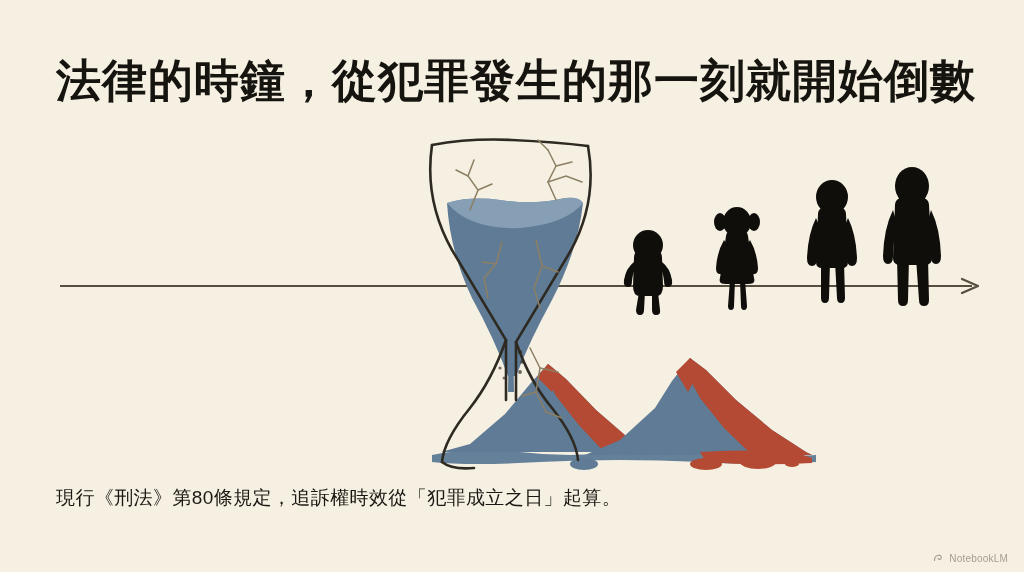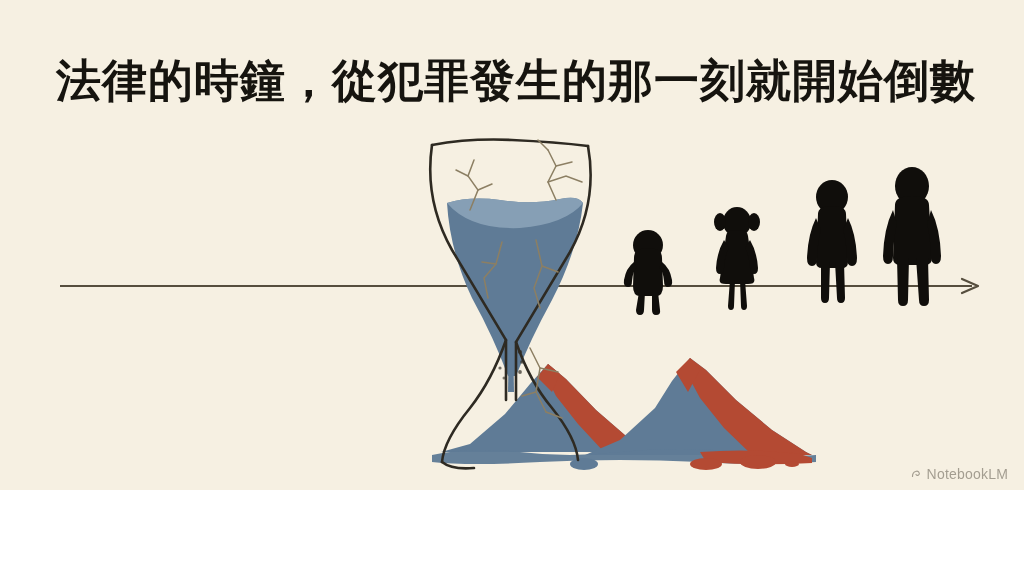--- a/index.html
+++ b/index.html
@@ -4,21 +4,21 @@
 <title>法律的時鐘</title>
 <style>
   html, body {
     margin: 0;
     padding: 0;
     background: #ffffff;
   }
   #stage {
     position: relative;
     width: 1024px;
-    height: 490px;
+    height: 572px;
     background: #f6f0e2;
     overflow: hidden;
     font-family: "Liberation Sans", "DejaVu Sans", sans-serif;
   }
 
   
   #title {
     position: absolute;
     left: 56px;
     top: 52px;
@@ -59,21 +59,21 @@
   
   #watermark {
     position: absolute;
     right: 16px;
     bottom: 8px;
     display: flex;
     align-items: center;
     gap: 4px;
     opacity: .48;
     color: #4a4438;
-    font-size: 14px;
+    font-size: 10px;
     letter-spacing: .2px;
   }
   #watermark .wm-mark { display: block; width: 12px; height: 12px; }
 </style>
 </head>
 <body>
 
 <div id="stage">
 
   <div id="title">法律的時鐘，從犯罪發生的那一刻就開始倒數</div>
@@ -198,20 +198,21 @@
                  Q932 265 925 265 L900 265 Q893 265 893 258 Z"></path>
         <path d="M893 210 Q884 228 883 256 Q883 264 888 264 Q893 264 893 256 Q894 234 897 224 Z"></path>
         <path d="M931 210 Q940 228 941 256 Q941 264 936 264 Q931 264 931 256 Q930 234 927 224 Z"></path>
         <path d="M897 258 L909 258 L908 300 Q908 306 903 306 Q898 306 898 300 Z"></path>
         <path d="M916 258 L928 258 L929 300 Q929 306 924 306 Q919 306 919 300 Z"></path>
       </g>
     </g>
   </svg>
 
   <div id="caption">
+    <span class="cap-line">現行《刑法》第80條規定，追訴權時效從「犯罪成立之日」起算。</span>
   </div>
 
   <div id="watermark">
     <svg class="wm-mark" viewBox="0 0 24 24">
       <path d="M3 17 Q3 9 9 7 Q14 5 16 9 Q18 12 15 14 Q12 16 10 13" fill="none" stroke="#4a4438" stroke-width="2.4" stroke-linecap="round"></path>
     </svg>
     <span>NotebookLM</span>
   </div>
 
 </div>

